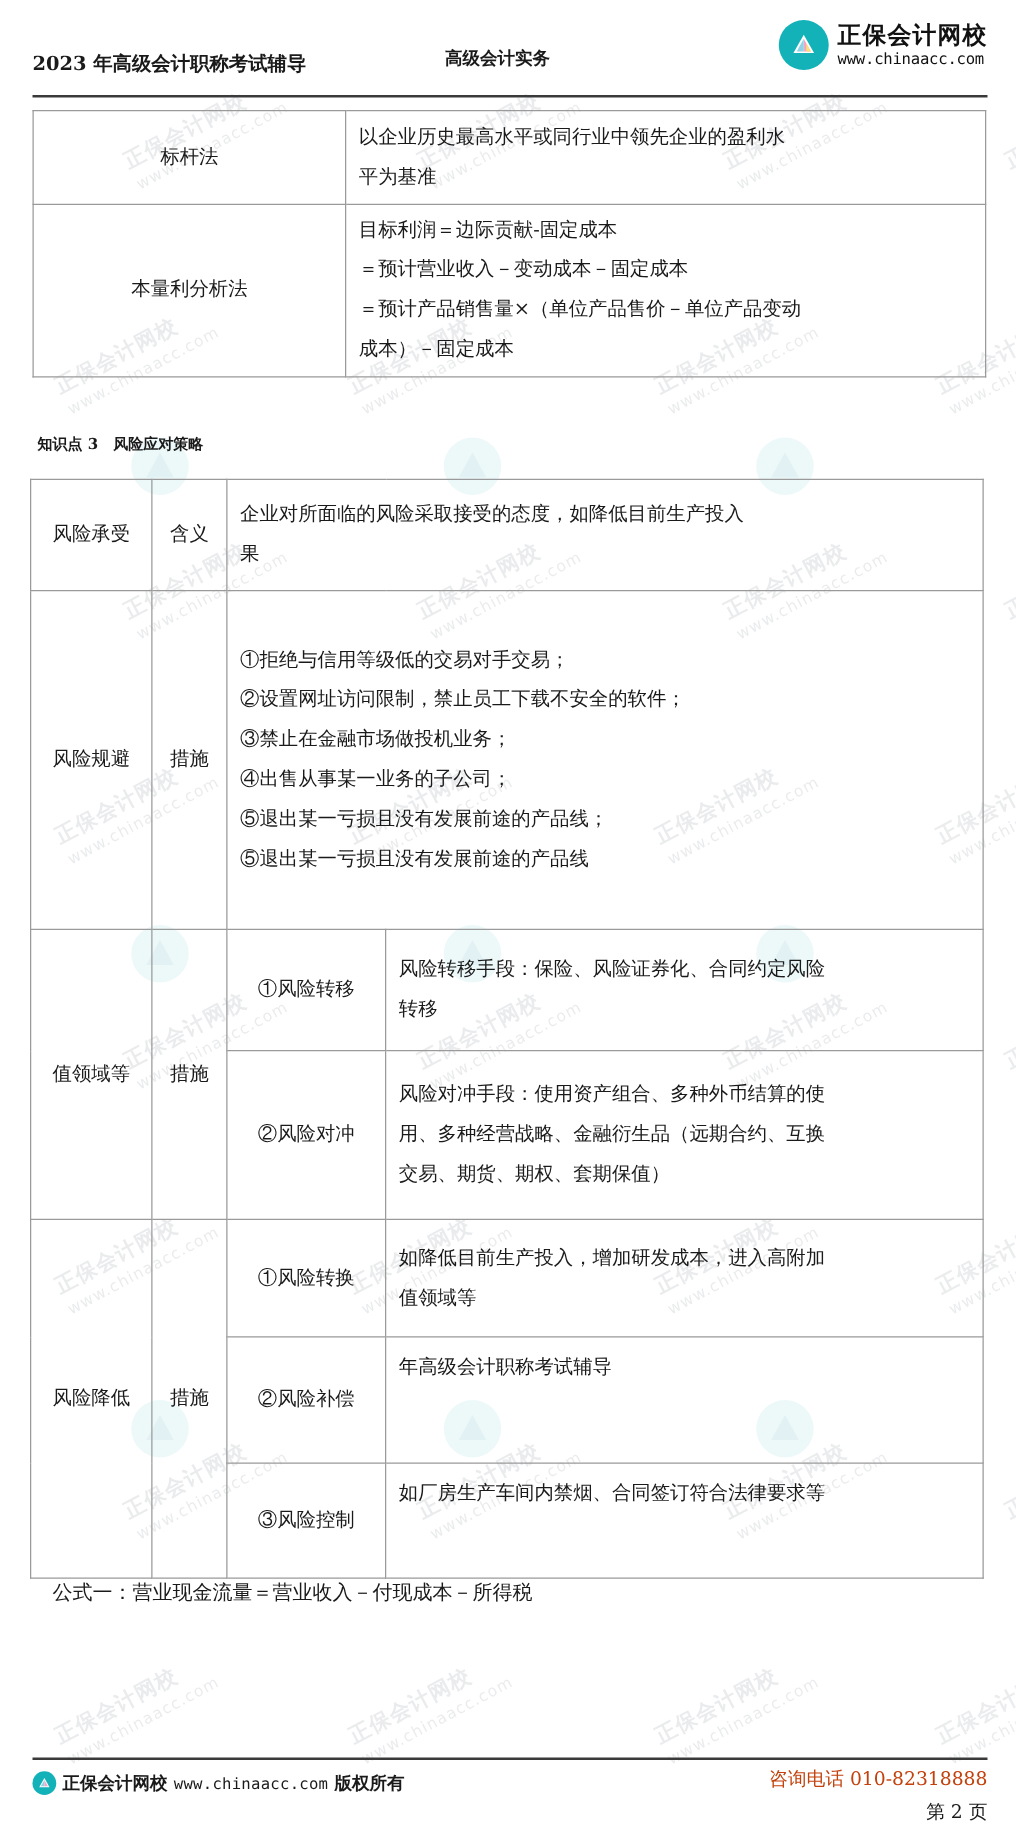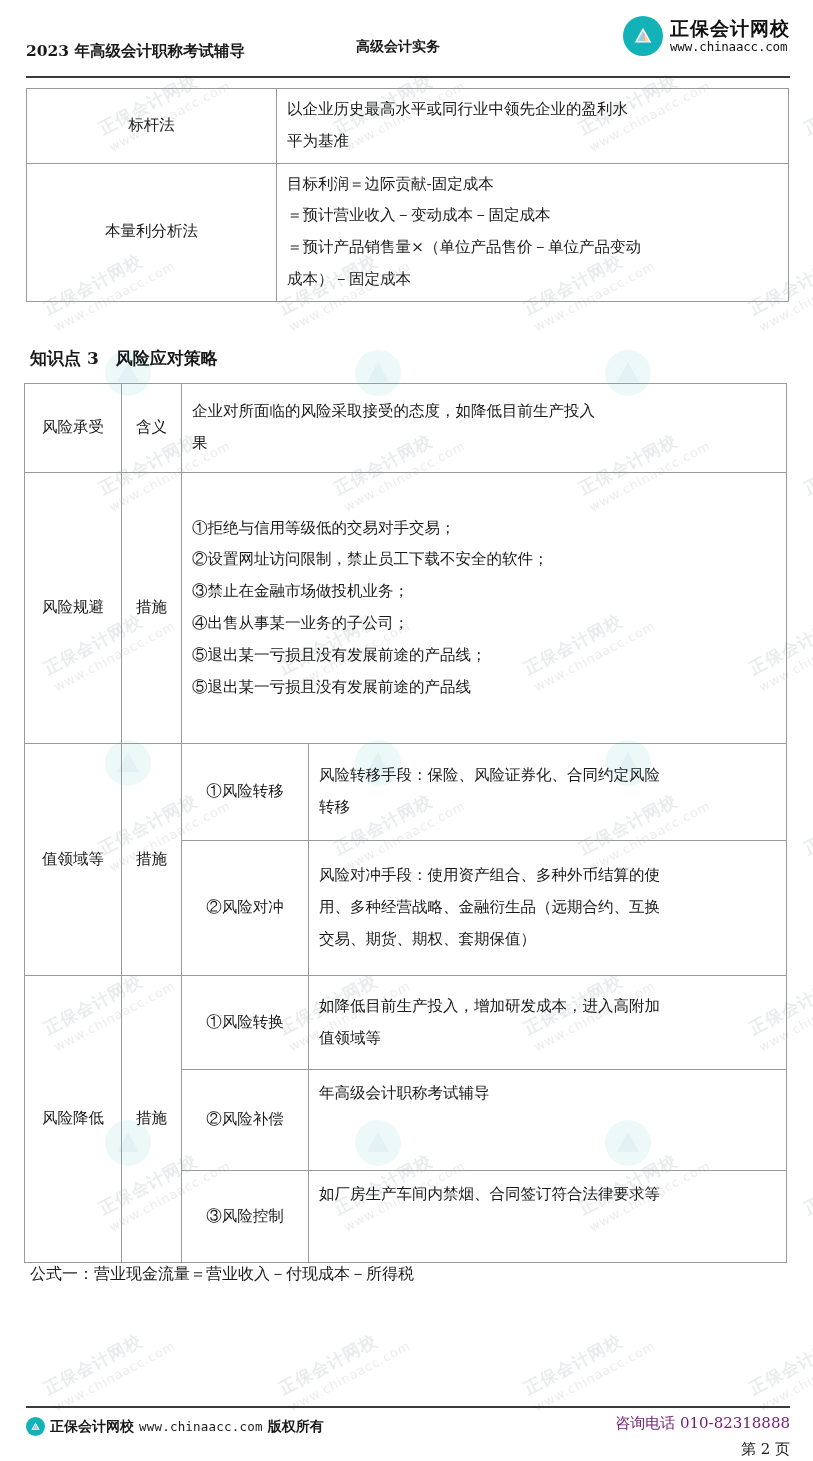--- a/index.html
+++ b/index.html
@@ -169,32 +169,33 @@
 
   
   #table1 { left: 26px; top: 88px; width: 762px; }
 
   
   #table2 { left: 24px; top: 383px; width: 762px; }
 
   
   .kp-heading {
     position: absolute;
-    font-size: 17px;
+    font-size: 12px;
     font-weight: 700;
     font-family: "DejaVu Serif", "Liberation Serif", serif;
     white-space: nowrap;
   }
   #kp3 { left: 30px; top: 347px; }
   #kp4 { left: 30px; top: 1222px; }
   .formula {
     position: absolute;
     font-size: 16px;
     font-family: "DejaVu Serif", "Liberation Serif", serif;
     white-space: nowrap;
+    margin-left: 12px;
   }
   #f1 { left: 30px; top: 1264px; }
   #f2 { left: 30px; top: 1306px; }
 
   
   #footer-rule {
     position: absolute;
     left: 26px; top: 1406px;
     width: 764px;
     height: 2px;
@@ -233,21 +234,21 @@
   }
   #f-rights {
     font-size: 14px;
     font-weight: 700;
     font-family: "DejaVu Serif", "Liberation Serif", serif;
   }
   #footer-phone {
     position: absolute;
     right: 0px; top: 0px;
     font-size: 15px;
-    color: #701a75;
+    color: #c2410c;
     font-family: "DejaVu Serif", "Liberation Serif", serif;
     white-space: nowrap;
   }
   #footer-page {
     position: absolute;
     right: 0px; top: 26px;
     font-size: 15px;
     font-family: "DejaVu Serif", "Liberation Serif", serif;
     white-space: nowrap;
   }

